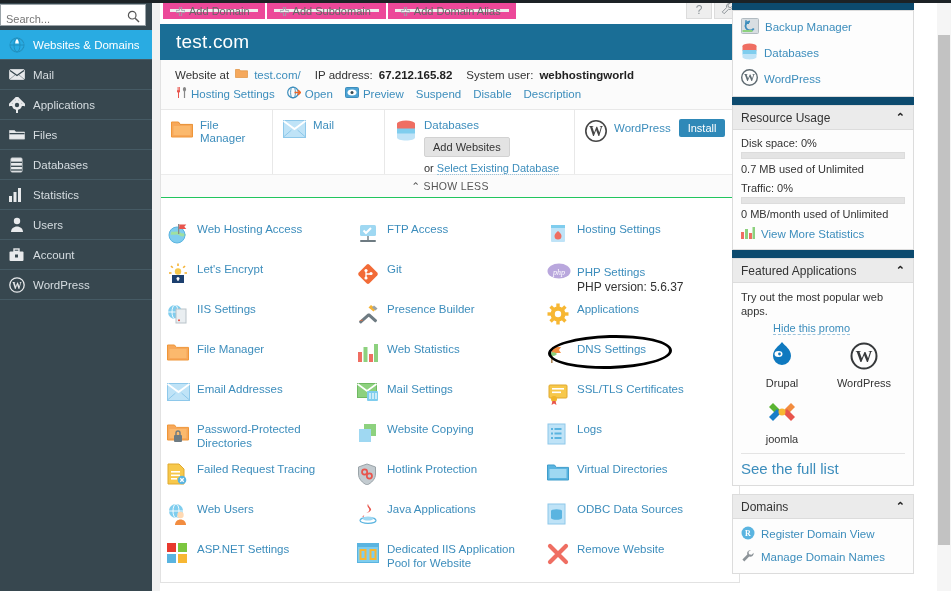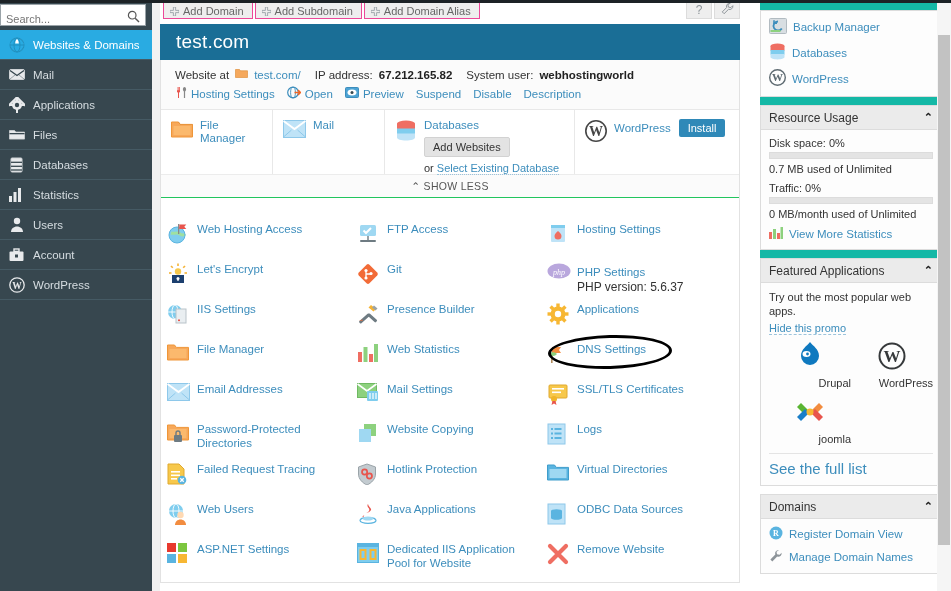--- a/index.html
+++ b/index.html
@@ -59,21 +59,21 @@
   }
   #gap { position:absolute; left:152px; top:0; width:8px; height:591px; background:#f2f2f2; }
 
   .toolbar {
     display: flex; height: 19px; gap: 2px;
     padding: 2px 0 0 3px;
     background: #ffffff;
   }
   .tb-btn {
     background: #eeeeee;
-    border: 1px solid #ec4899;
+    border: 7px solid #ec4899;
     font-size: 11px; color: #666;
     display: flex; align-items: center; gap: 4px;
     padding: 0 8px 0 6px; cursor: pointer;
     white-space: nowrap;
   }
   .plus-ico { width:9px; height:9px; display:inline-block; }
 
   .tb-right { position: absolute; right: 0px; top: 0px; display:flex; gap:2px; }
   .tb-icon-btn {
     width: 26px; height: 19px; background:#eeeeee; border:1px solid #dcdcdc;
@@ -167,43 +167,43 @@
     width: 124px; height: 34px;
     border: 3px solid #000;
     border-radius: 50%;
     transform: rotate(-1.5deg);
     pointer-events:none;
     z-index: 25;
   }
 
   
   #right {
-    position: absolute; left: 760px; top: 0;
+    position: absolute; left: 732px; top: 0;
     width: 182px; height: 477px;
-    background:#14b8a6;
+    background:#0c4a6e;
   }
   #rightbg { position:absolute; left:740px; top:0; width:211px; height:591px; background:#ffffff; }
   .panel { border:1px solid #dcdcdc; background:#fdfdfd; margin-bottom:8px; }
   .panel-head {
     background:#ebebeb; height:24px; display:flex; align-items:center;
     justify-content:space-between; padding:0 8px;
     font-size:12px; color:#333; border-bottom:1px solid #dcdcdc;
   }
   .chev { font-size:11px; color:#222; cursor:pointer; font-weight:bold;}
   .panel-body { padding:7px 8px 8px 8px; }
   .plink { display:flex; align-items:center; gap:6px; font-size:11.5px; color:#3c8dbc; margin-bottom:7px; cursor:pointer;}
   .plink:last-child { margin-bottom:0; }
   .usage-lbl { font-size:11px; color:#333; margin-bottom:3px; }
   .bar { height:7px; background:#e4e4e4; border:1px solid #dcdcdc; margin-bottom:4px; }
   .usage-sub { font-size:11px; color:#333; margin-bottom:7px; }
   .promo { font-size:11px; color:#333; line-height:14px; }
-  .hide-promo { font-size:11px; color:#3c8dbc; border-bottom:1px dashed #9cc4dc; display:inline-block; cursor:pointer; margin-bottom:6px;}
+  .hide-promo { font-size:11px; color:#3c8dbc; border-bottom:1px dashed #9cc4dc; display:inline-block; cursor:pointer; margin-bottom:6px;margin-left:32px;}
   .apps { display:flex; flex-wrap:wrap; }
   .app { width:50%; text-align:center; margin-bottom:8px; cursor:pointer;}
-  .app .aname { font-size:11px; color:#333; display:block; margin-top:2px;text-align:right;}
+  .app .aname { font-size:11px; color:#333; display:block; margin-top:2px;}
   .full-list { border-top:1px solid #e4e4e4; padding-top:6px; font-size:15px; color:#3c8dbc; cursor:pointer;}
 
   
   #scrollbar { position:absolute; right:0; top:0; width:14px; height:591px; background:#f5f5f5; }
   #scrollthumb { position:absolute; right:1px; top:35px; width:12px; height:510px; background:#c2c2c2; border-radius:0; cursor:pointer;}
 </style>
 </head>
 <body>
 
 <div id="topstrip"></div>

